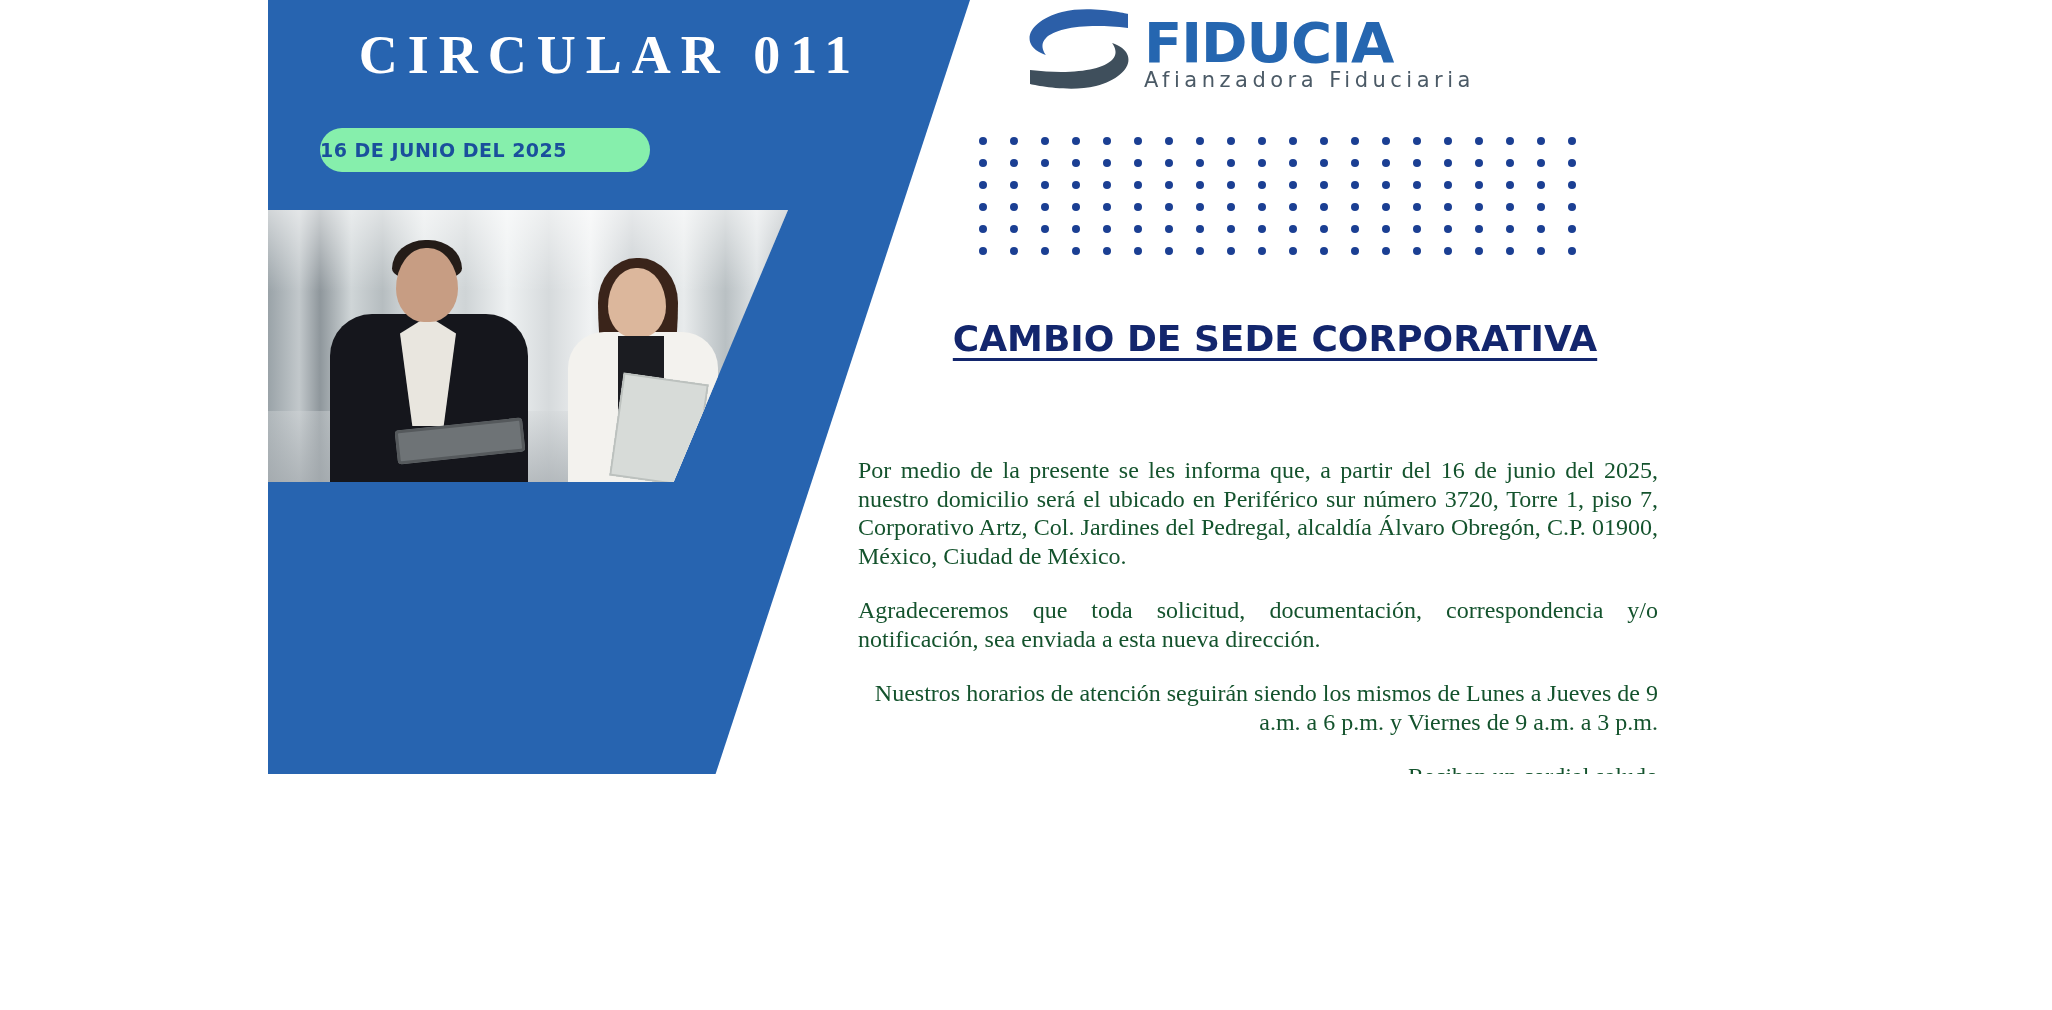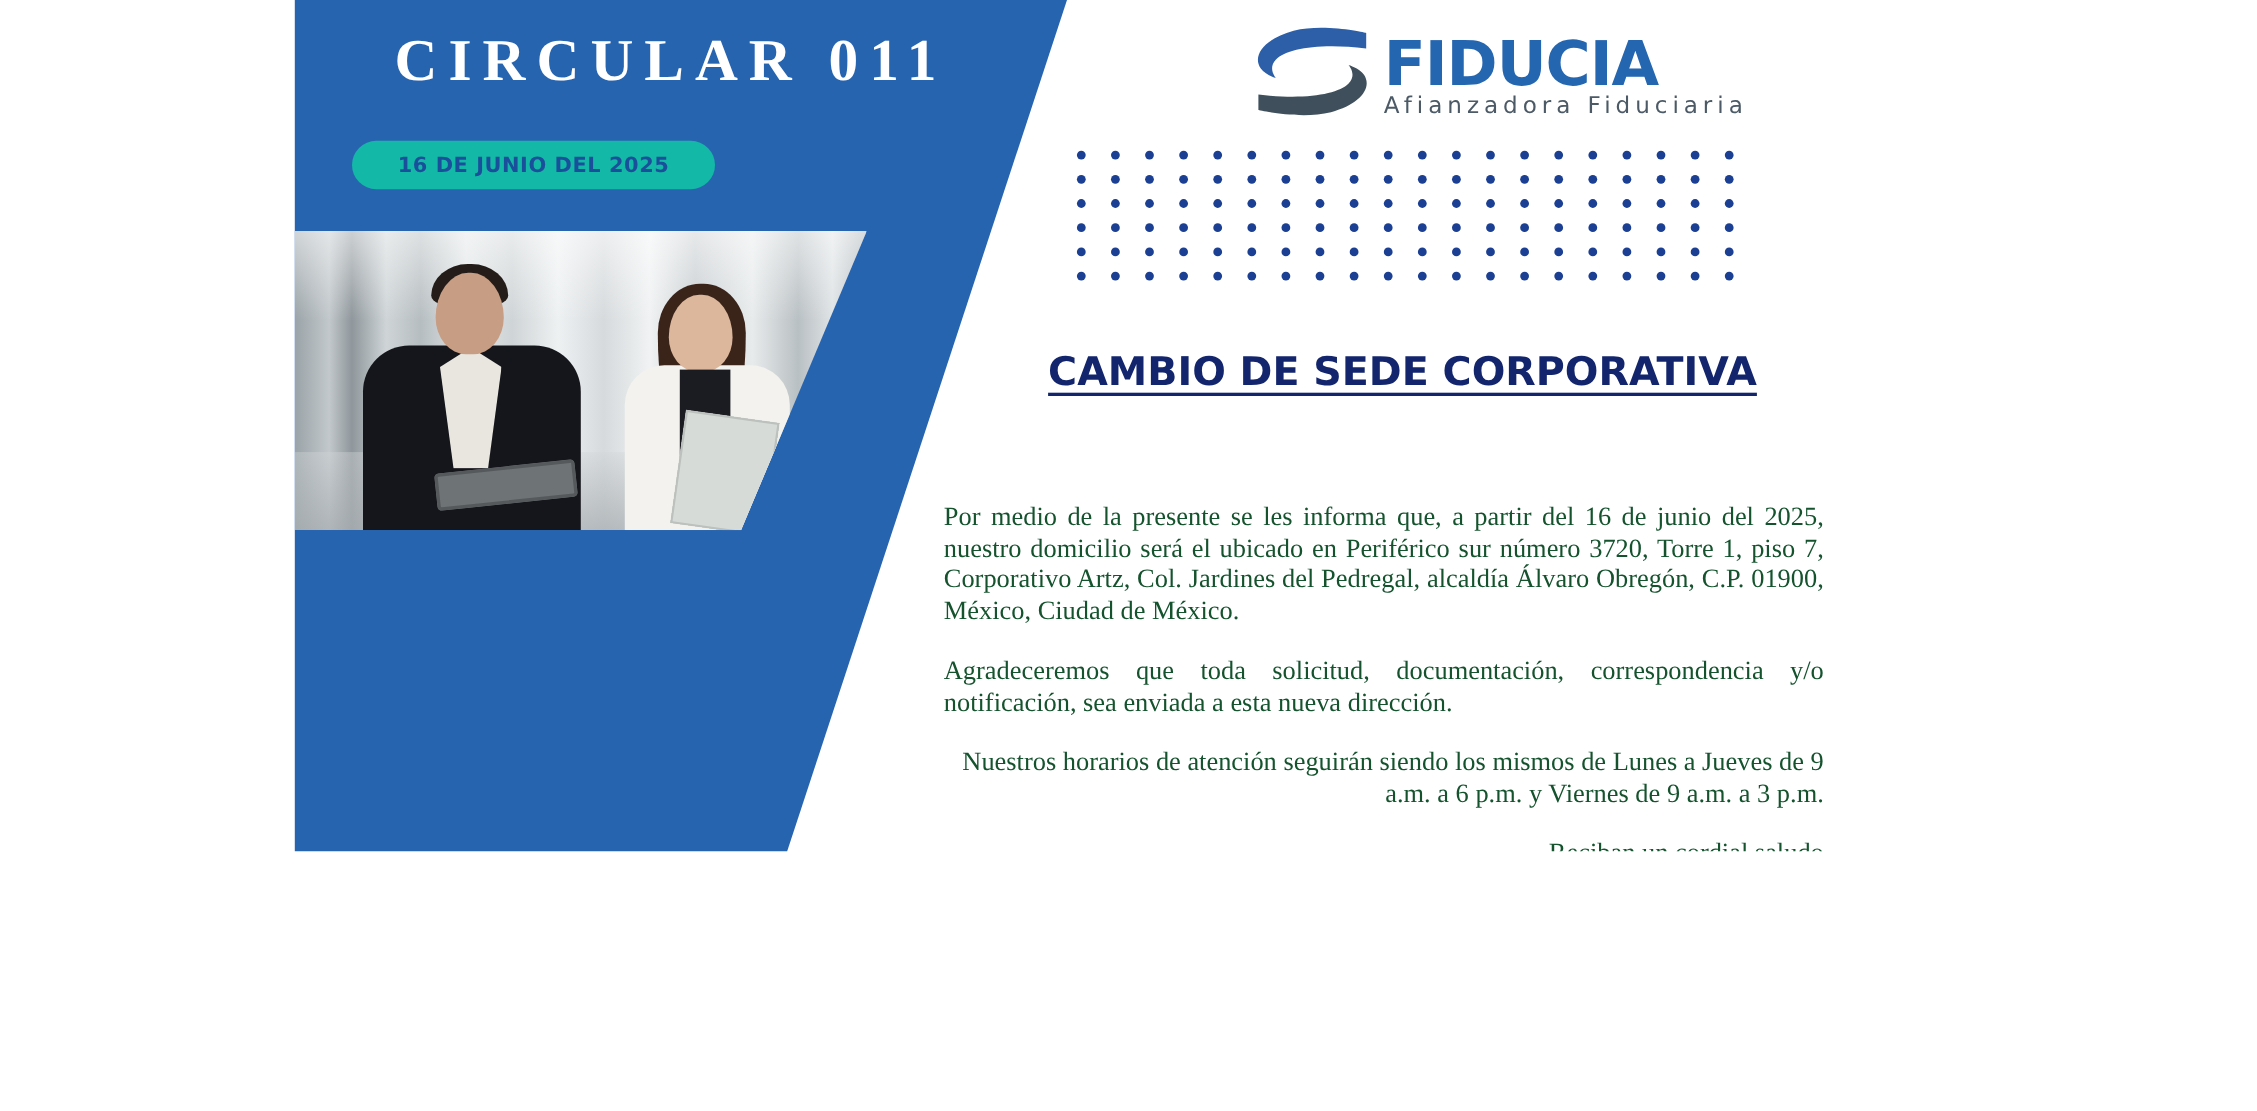--- a/index.html
+++ b/index.html
@@ -46,25 +46,24 @@
     white-space: nowrap;
   }
 
   
   .date-pill {
     position: absolute;
     left: 320px;
     top: 128px;
     width: 330px;
     height: 44px;
-    background: #14b8a6;
+    background: #86efac;
     border-radius: 26px;
     display: flex;
     align-items: center;
-    justify-content: center;
   }
   .date-pill-text {
     color: #1a4f9c;
     font-family: "DejaVu Sans", sans-serif;
     font-weight: bold;
     font-size: 19px;
     letter-spacing: 0.5px;
     white-space: nowrap;
   }
 
@@ -173,25 +172,24 @@
     width: 86px; height: 104px;
     background: #d7dbd8;
     transform: rotate(8deg);
     z-index: 3;
     box-shadow: inset 0 0 0 2px #bcc1be;
   }
 
   
   .logo {
     position: absolute;
-    left: 1138px;
+    left: 1024px;
     top: 6px;
     width: 470px;
     height: 88px;
-    margin-top: 16px;
   }
   .logo-mark {
     position: absolute;
     left: 0; top: 0;
     width: 108px; height: 86px;
   }
   .logo-text {
     position: absolute;
     left: 120px;
     top: 8px;

